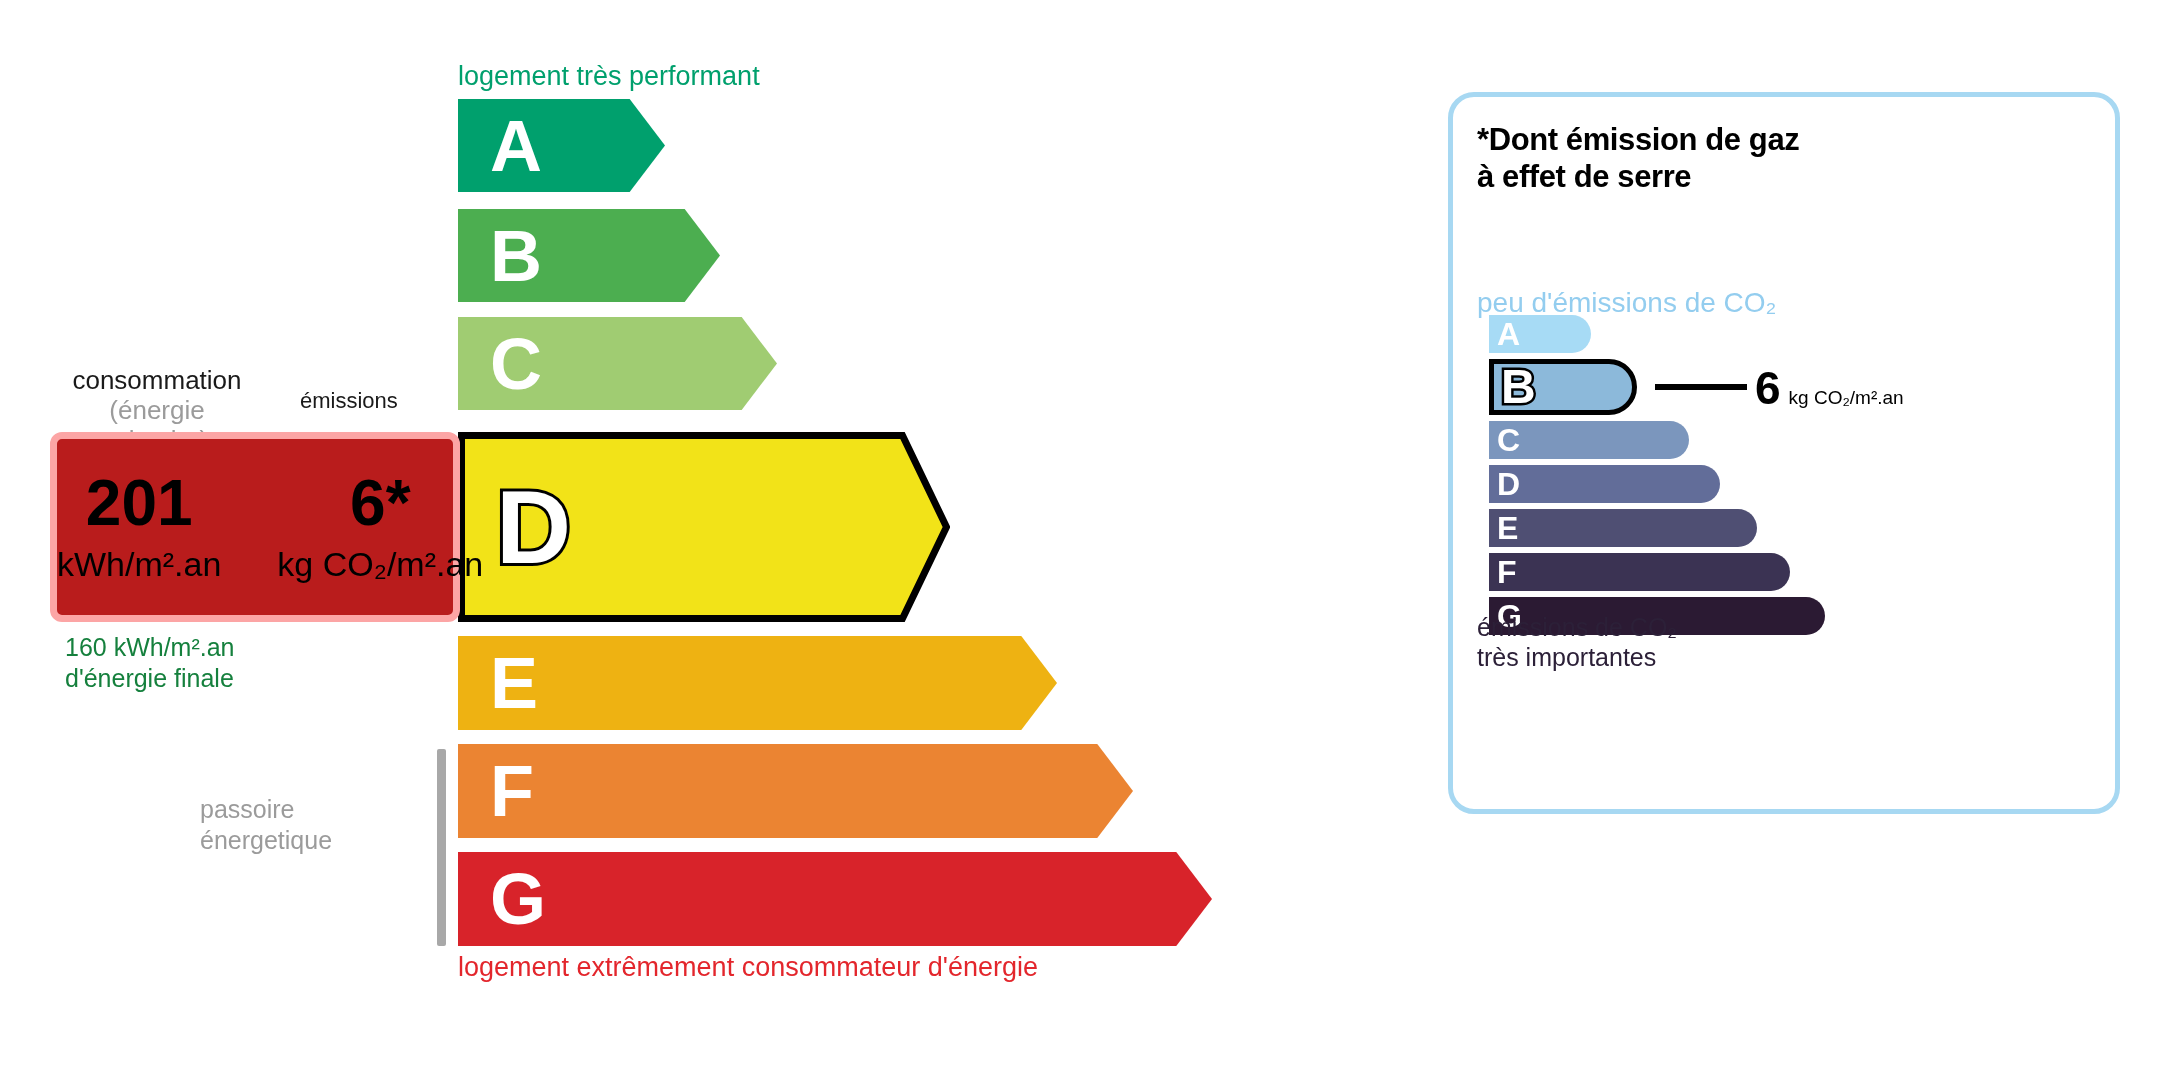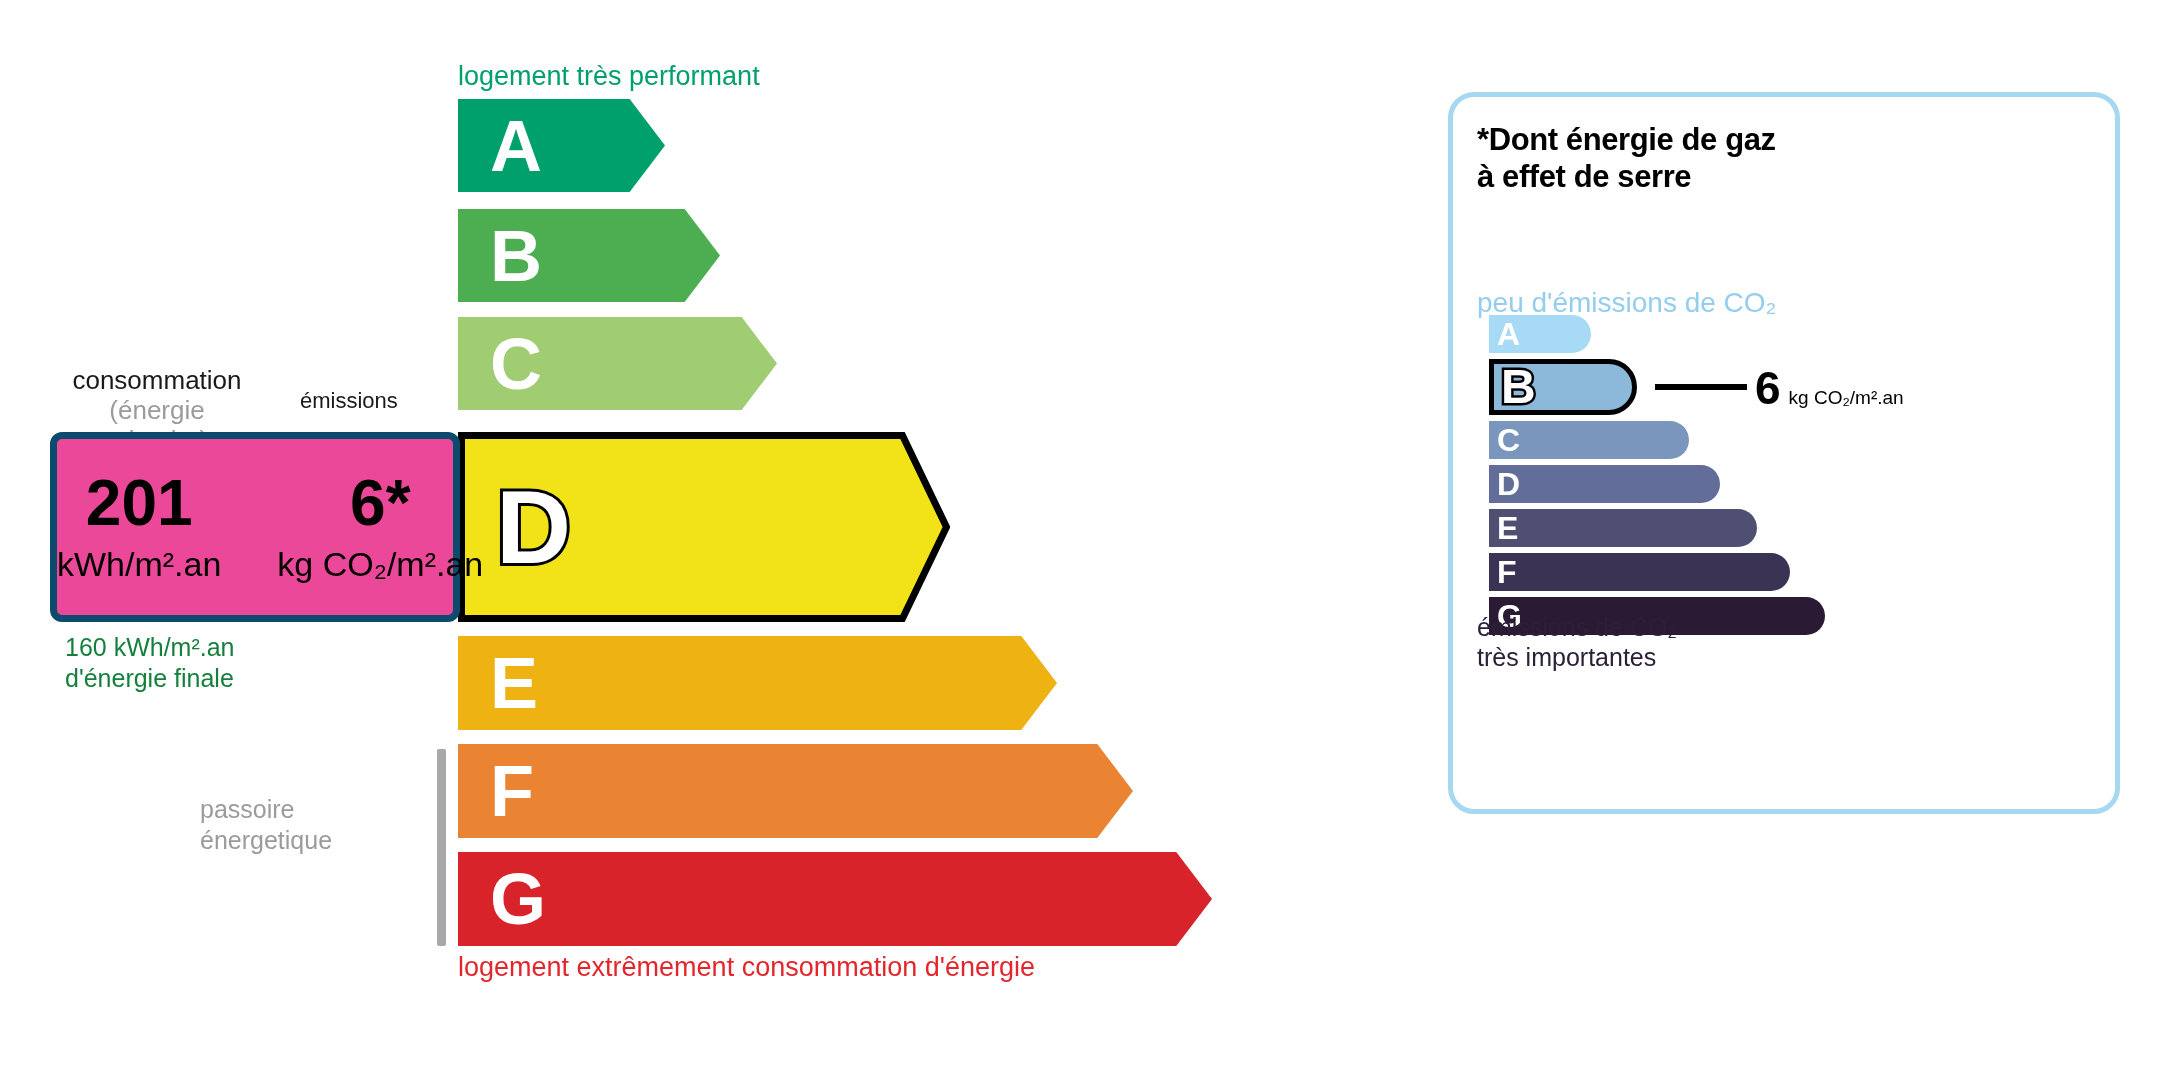--- a/index.html
+++ b/index.html
@@ -71,23 +71,23 @@
     left: 38px;
   }
 
   
   .consumption-box {
     position: absolute;
     left: 50px;
     top: 428px;
     width: 410px;
     height: 190px;
-    border: 7px solid #0c4a6e;
+    border: 7px solid #fca5a5;
     border-radius: 12px;
-    background: #ec4899;
+    background: #b91c1c;
     box-sizing: border-box;
     display: flex;
     z-index: 5;
     gap: 28px;
   }
   .cons-cell {
     flex: 1 1 0;
     display: flex;
     flex-direction: column;
     align-items: center;
@@ -309,21 +309,21 @@
           <div class="arrow-letter">F</div>
         </div>
         <div class="arrow-row" style="top: 848px; width: 754px; height: 94px;">
           <svg class="arrow-svg" width="754" height="94">
             <polygon points="0,0 718.28,0 754,47 718.28,94 0,94" fill="#d8232a"></polygon>
           </svg>
           <div class="arrow-letter">G</div>
         </div>
       </div>
 
-    <div class="bottom-caption">logement extrêmement consommation d'énergie</div>
+    <div class="bottom-caption">logement extrêmement consommateur d'énergie</div>
 
     <div class="label-consommation">
       <div>consommation</div>
       <div class="sub">(énergie primaire)</div>
     </div>
     <div class="label-emissions">émissions</div>
 
     <div class="consumption-box">
       <div class="cons-cell left">
         <div class="cons-value">201</div>
@@ -345,21 +345,21 @@
     <div class="passoire-text">
       <div>passoire</div>
       <div>énergetique</div>
     </div>
 
   </div>
 
   <div class="co2-panel">
 
     <div class="co2-title">
-      <div>*Dont énergie de gaz</div>
+      <div>*Dont émission de gaz</div>
       <div>à effet de serre</div>
     </div>
 
     <div class="co2-top-caption">peu d'émissions de CO₂</div>
 
     <div class="co2-bars" id="co2-bars">
         <div class="co2-row" style="top: 0px; height: 38px; width: 102px;">
           <div class="co2-bar" style="width: 102px; background: rgb(167, 219, 245);"></div>
           <div class="co2-letter">A</div>
         </div>

